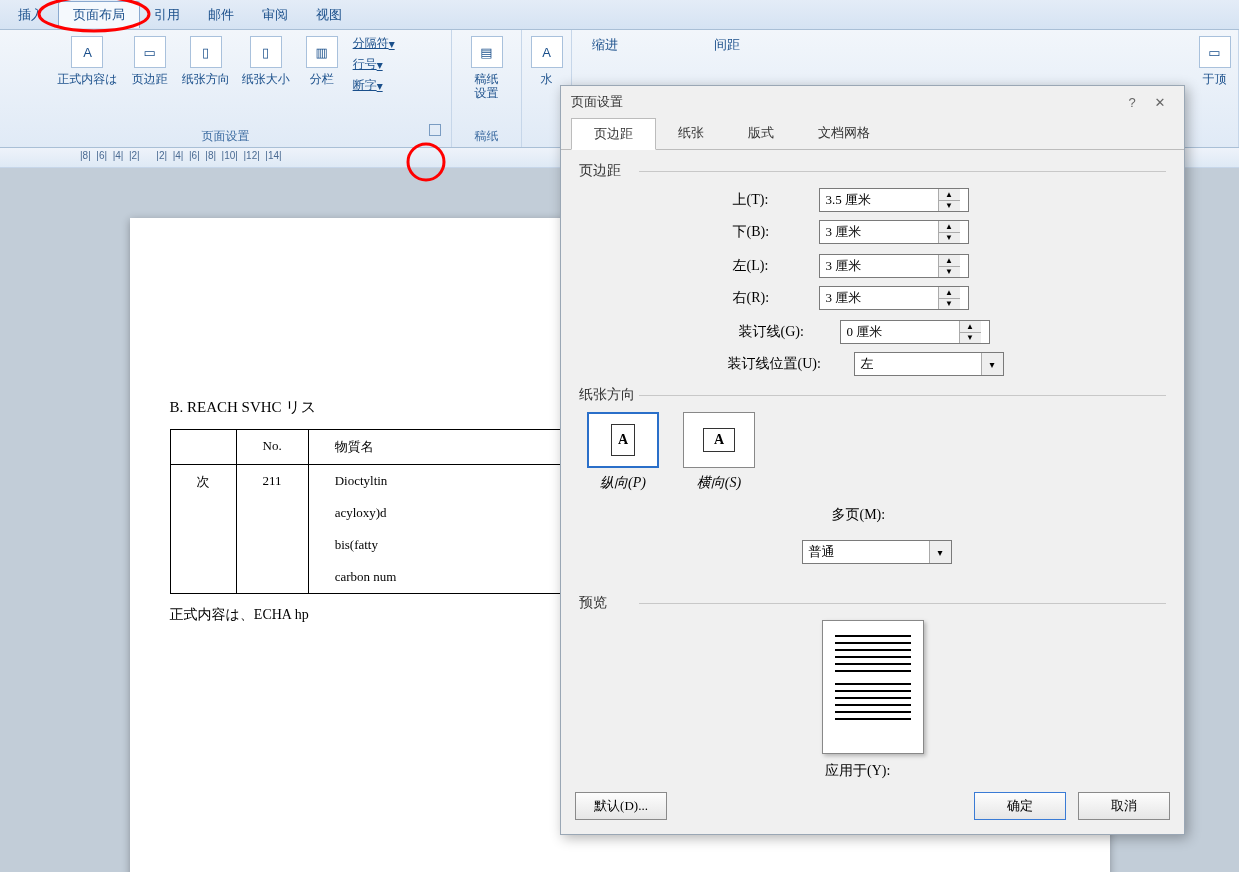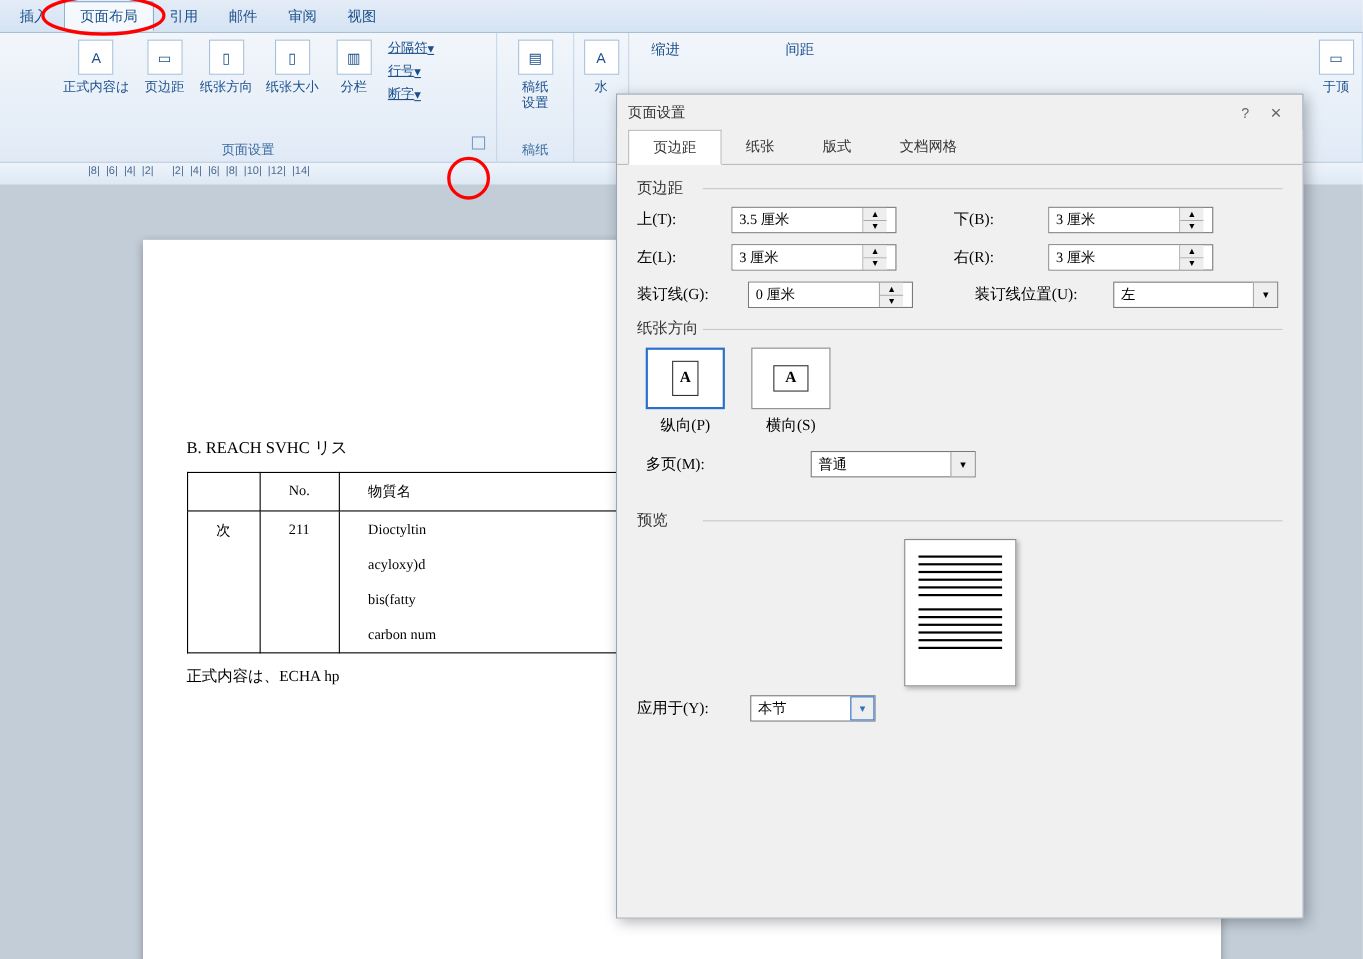--- a/index.html
+++ b/index.html
@@ -47,40 +47,40 @@
 .dialog { position:absolute; left:560px; top:85px; width:625px; height:750px; background:#f0f0f0; border:1px solid #9aa7b5; box-shadow: 3px 3px 12px rgba(0,0,0,.3); display:flex; flex-direction:column;}
 .dialog-titlebar { height:32px; display:flex; align-items:center; padding:0 10px; font-size:13px; color:#333;}
 .dialog-titlebar .spacer { flex:1;}
 .dialog-titlebar .help-btn, .dialog-titlebar .close-btn { width:28px; height:22px; display:flex; align-items:center; justify-content:center; cursor:pointer; color:#666;}
 .dialog-tabs { display:flex; border-bottom:1px solid #bcbcbc; padding:0 10px; background:#f0f0f0;}
 .dialog-tab { padding:6px 22px; font-size:13px; cursor:pointer; color:#333;}
 .dialog-tab.active { background:#fff; border:1px solid #bcbcbc; border-bottom:1px solid #fff; margin-bottom:-1px;}
 .dialog-body { flex:1; padding:12px 18px; background:#f0f0f0; font-family: SimSun, serif; font-size:14px; overflow:auto;}
 .fieldset-label { font-size:14px; color:#333; margin-bottom:8px; position:relative;}
 .fieldset-label::after { content:""; position:absolute; left:60px; right:0; top:50%; height:1px; background:#c8c8c8;}
-.form-row { display:flex; align-items:center; margin-bottom:10px; gap:8px;}
+.form-row { display:flex; align-items:center; margin-bottom:10px; gap:8px;flex-direction:column;}
 .form-row label { width:80px; }
 .form-row .pair { display:flex; align-items:center; gap:6px; width:280px;}
 .spin-input { display:flex; border:1px solid #7a7a7a; background:#fff; height:24px; width:150px;}
 .spin-input input { border:none; width:118px; padding:2px 6px; font-family:SimSun,serif; font-size:13px; outline:none;}
 .spin-btns { width:22px; display:flex; flex-direction:column; border-left:1px solid #aaa;}
 .spin-btns div { flex:1; display:flex; align-items:center; justify-content:center; font-size:8px; cursor:pointer; background:#eee;}
 .spin-btns div:first-child { border-bottom:1px solid #aaa;}
 .select-box { border:1px solid #7a7a7a; background:#fff; height:24px; width:150px; display:flex; align-items:center;}
 .select-box span { flex:1; padding:0 6px; font-size:13px;}
 .select-box .dd { width:22px; height:100%; border-left:1px solid #aaa; background:#eee; display:flex; align-items:center; justify-content:center; font-size:10px; cursor:pointer;}
 
 .orient-options { display:flex; gap:24px; margin:8px 0 14px 8px;}
 .orient-btn { width:72px; text-align:center; cursor:pointer;}
 .orient-btn .orient-box { width:72px; height:56px; border:1px solid #888; background:#fff; display:flex; align-items:center; justify-content:center; margin-bottom:6px;}
 .orient-btn.selected .orient-box { border:2px solid #2a6fc9;}
 .orient-box .page-mini { border:1px solid #333; display:flex; align-items:center; justify-content:center; font-weight:bold;}
 .orient-box .portrait { width:24px; height:32px;}
 .orient-box .landscape { width:32px; height:24px;}
-.orient-label { text-decoration: none; }
+.orient-label { text-decoration: none; font-style: italic; }
 
 .preview-box { width:102px; height:134px; border:1px solid #888; background:#fff; box-shadow:2px 2px 4px rgba(0,0,0,.25); margin:8px auto 8px auto; padding:14px 12px;}
 .preview-box .line { height:2px; background:#000; margin-bottom:5px;}
 
 .dialog-footer { display:flex; padding:8px 14px 14px 14px; gap:12px; align-items:center;}
 .btn { min-width:92px; height:28px; border:1px solid #8a8a8a; background:linear-gradient(#fdfdfd,#e6e6e6); cursor:pointer; font-family:SimSun,serif; font-size:13px; display:flex; align-items:center; justify-content:center;}
 .btn.primary { border:1px solid #3a7bd5;}
 
 
 .annot { position:absolute; pointer-events:none; }
@@ -259,21 +259,21 @@
             <input value="3 厘米" style="">
             <div class="spin-btns">
               <div>▲</div>
               <div>▼</div>
             </div>
           </div>
         </div>
     </div>
     <div class="form-row">
       <div class="pair" style="width:310px;">
-          <label style="width:95px;">装订线(G):</label>
+          <label style="width:95px;margin-left:21px;">装订线(G):</label>
         <div class="spin-input">
             <input value="0 厘米" style="">
             <div class="spin-btns">
               <div>▲</div>
               <div>▼</div>
             </div>
           </div>
         </div>
       <div class="pair" style="width:290px;">
           <label style="width:120px;">装订线位置(U):</label>
@@ -329,20 +329,26 @@
 
     <div class="form-row" style="margin-top:4px;">
       <label style="width:95px;">应用于(Y):</label>
       <div class="select-box" style="width:114px;">
           <span>本节</span>
           <div class="dd" style="border:1px solid #2a6fc9; color:#2a6fc9;">▾</div>
         </div>
     </div>
   </div>
 
+  <div class="dialog-footer">
+    <div class="btn">默认(D)...</div>
+    <div style="flex:1;"></div>
+    <div class="btn primary">确定</div>
+    <div class="btn">取消</div>
+  </div>
 </div>
 
 <div class="annot" style="left:36px; top:-4px;">
   <svg width="120" height="40">
       <ellipse cx="58" cy="18" rx="55" ry="17"></ellipse>
     </svg>
 </div>
 <div class="annot" style="left:404px; top:140px;">
   <svg width="44" height="44">
       <ellipse cx="22" cy="22" rx="18" ry="18"></ellipse>

